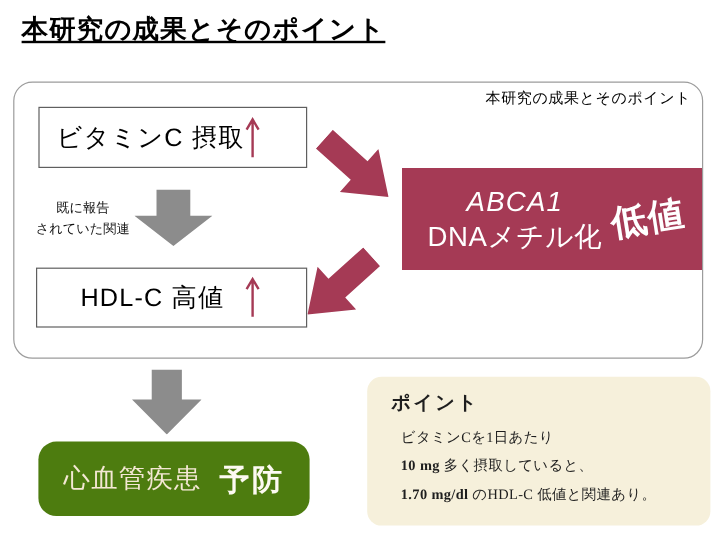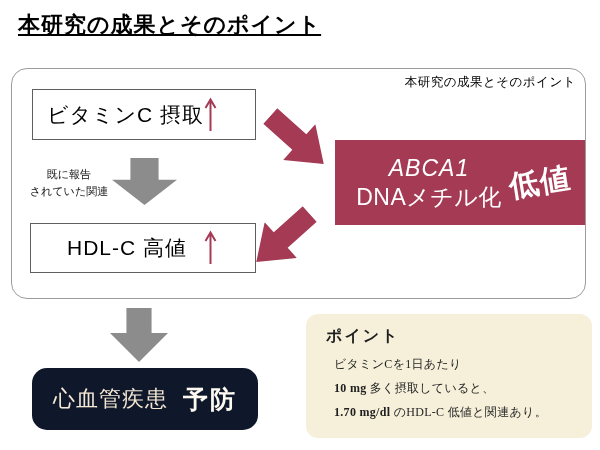--- a/index.html
+++ b/index.html
@@ -43,21 +43,21 @@
     left:335px;top:140px;width:250px;height:85px;background:#a53a55;color:#ffffff;
     display:flex;align-items:center;padding-left:18px;box-sizing:border-box;
   }
   #abca1-lines{width:152px;text-align:center;line-height:1.22;}
   #abca1-line1{font-style:italic;font-size:23px;letter-spacing:1px;}
   #abca1-line2{font-size:23px;letter-spacing:0.5px;}
   #abca1-value{font-size:30px;font-weight:bold;transform:rotate(-9deg);margin-left:4px;letter-spacing:1px;}
 
   
   #outcome-box{
-    left:32px;top:368px;width:226px;height:62px;border-radius:15px;background:#0f172a;
+    left:32px;top:368px;width:226px;height:62px;border-radius:15px;background:#4d7c0f;
     display:flex;align-items:center;justify-content:center;gap:15px;
   }
   #outcome-label{font-size:22px;color:#f4e8d4;letter-spacing:1px;}
   #outcome-emphasis{font-size:25px;font-weight:bold;color:#fdfaf2;letter-spacing:2px;}
 
   
   #point-box{
     left:306px;top:314px;width:286px;height:124px;border-radius:12px;background:#f6f0db;
     font-family:"Liberation Serif","DejaVu Serif",serif;color:#1e1e1e;box-sizing:border-box;
   }

